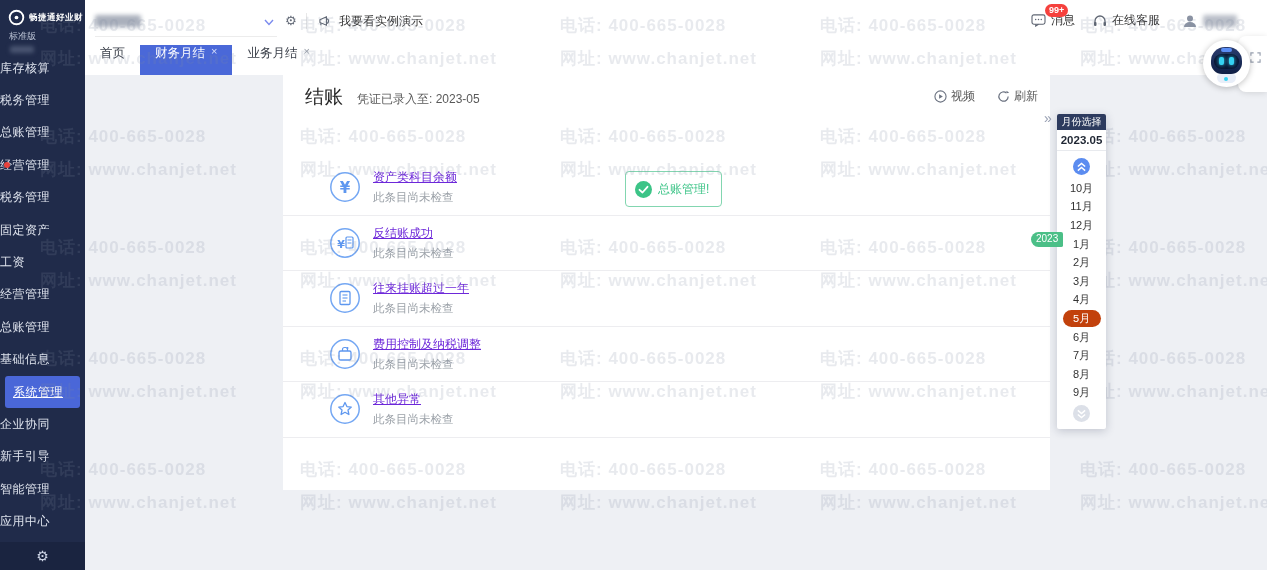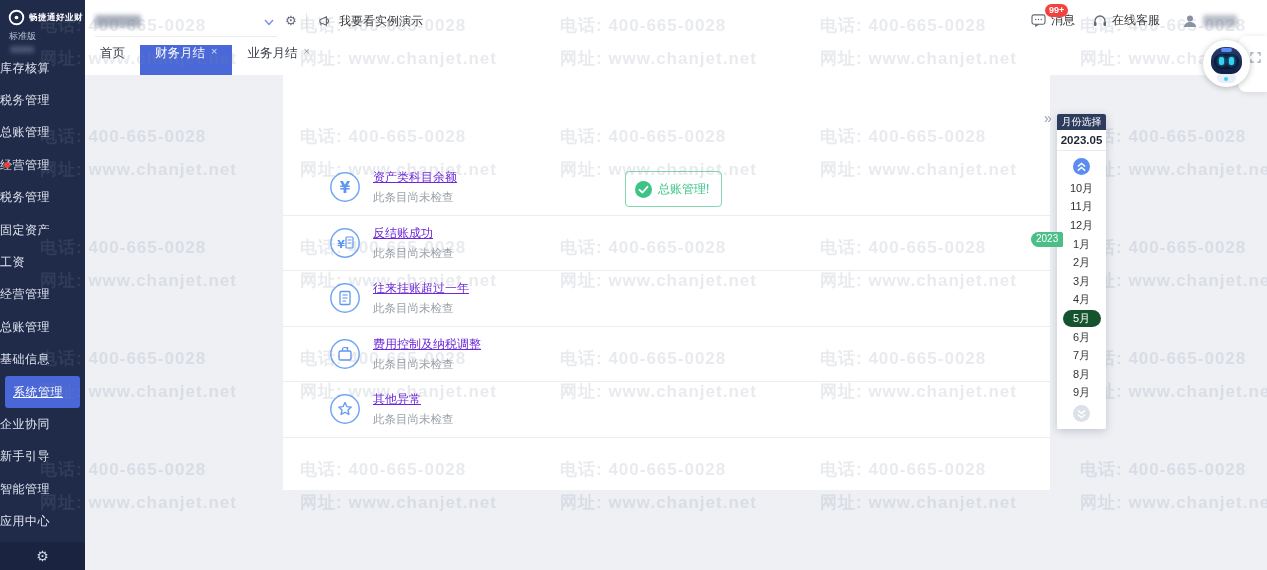--- a/index.html
+++ b/index.html
@@ -67,21 +67,21 @@
   .month-panel { position:absolute; left:1057px; top:114px; width:49px; background:#fff; z-index:60; box-shadow:0 2px 10px rgba(31,42,72,.22); border-radius:2px; }
   .mp-head { height:16px; background:#2d3b5e; color:#fff; font-size:10px; display:flex; align-items:center; justify-content:center; border-radius:2px 2px 0 0; }
   .mp-current { height:21px; display:flex; align-items:center; justify-content:center; font-size:11.5px; font-weight:bold; color:#1f2633; border-bottom:1px solid #e8eaee; }
   .mp-body { padding:7px 0 7px; }
   .mp-arrow { width:17px; height:17px; border-radius:50%; margin:0 auto; display:flex; align-items:center; justify-content:center; cursor:pointer; }
   .mp-arrow.up { background:#5b8cf0; }
   .mp-arrow.down { background:#dce0e8; margin-top:3px; }
   .mp-months { margin-top:4px; }
   .mp-month { height:18.6px; display:flex; align-items:center; justify-content:center; font-size:11px; color:#333; cursor:pointer; }
   .mp-month .pill { display:flex; align-items:center; justify-content:center; width:38px; height:17px; }
-  .mp-month.selected .pill { background:#14532d; color:#fff; border-radius:9px; }
+  .mp-month.selected .pill { background:#c2410c; color:#fff; border-radius:9px;font-family:Liberation Mono, monospace; }
   .year-tag { position:absolute; left:-26px; top:118px; background:#4bbf87; color:#fff; font-size:10px; line-height:1; padding:2px 5px 3px; border-radius:8px 2px 2px 8px; }
 
   
   .mini-card { position:absolute; left:1238px; top:36px; width:29px; height:56px; background:#fff; border-radius:8px 0 0 8px; box-shadow:0 1px 6px rgba(0,0,0,.12); z-index:62; }
   .expand-icon { position:absolute; left:12px; top:16px; width:11px; height:11px; color:#9aa2b1; cursor:pointer; }
   .robot { position:absolute; left:1203px; top:40px; width:47px; height:47px; background:#fff; border-radius:50%; box-shadow:0 1px 6px rgba(0,0,0,.25); z-index:63; cursor:pointer; }
   .robot .head { position:absolute; left:8px; top:7px; width:31px; height:27px; border-radius:14px 14px 11px 11px; background:linear-gradient(#2a3c6e,#0f1f45); }
   .robot .crest { position:absolute; left:18px; top:8px; width:11px; height:4px; border-radius:2px; background:#5a8df5; }
   .robot .visor { position:absolute; left:11px; top:14px; width:25px; height:15px; border-radius:8px; background:#0a1634; }
   .robot .eye { position:absolute; top:17px; width:5px; height:8px; border-radius:2px; background:#35d2f2; box-shadow:0 0 4px #35d2f2; }
@@ -212,20 +212,40 @@
       <span>财务月结</span>
       <span class="x">×</span>
     </div>
   <div class="tab">
       <span>业务月结</span>
       <span class="x">×</span>
     </div>
 </div>
 
 <div class="card">
+  <div class="card-head">
+    <span class="page-title">结账</span>
+    <span class="page-sub">凭证已录入至: 2023-05</span>
+    <div class="head-actions">
+      <span class="head-action">
+        <svg width="13" height="13" viewBox="0 0 14 14">
+            <circle cx="7" cy="7" r="6" fill="none" stroke="#6b7280" stroke-width="1.2"></circle>
+            <path d="M5.5 4.5 L9.5 7 L5.5 9.5 Z" fill="#6b7280"></path>
+          </svg>
+        <span>视频</span>
+      </span>
+      <span class="head-action">
+        <svg width="13" height="13" viewBox="0 0 14 14">
+            <path d="M12 7 a5 5 0 1 1 -1.8 -3.8" fill="none" stroke="#6b7280" stroke-width="1.3"></path>
+            <path d="M10 .8 L10.6 3.6 L13.2 2.6 Z" fill="#6b7280"></path>
+          </svg>
+        <span>刷新</span>
+      </span>
+    </div>
+  </div>
   <div class="checklist">
     <div class="chk-row">
       <svg class="chk-icon" viewBox="0 0 32 32">
           <circle cx="16" cy="16" r="14.2" fill="none" stroke="#74a7f3" stroke-width="1.5"></circle>
           <text x="16" y="21.5" font-size="15" font-weight="bold" fill="#5e97ef" text-anchor="middle" font-family="'DejaVu Sans',sans-serif">¥</text>
         </svg>
       <div class="chk-texts">
           <div class="chk-title">资产类科目余额</div>
           <div class="chk-status">此条目尚未检查</div>
         </div>

